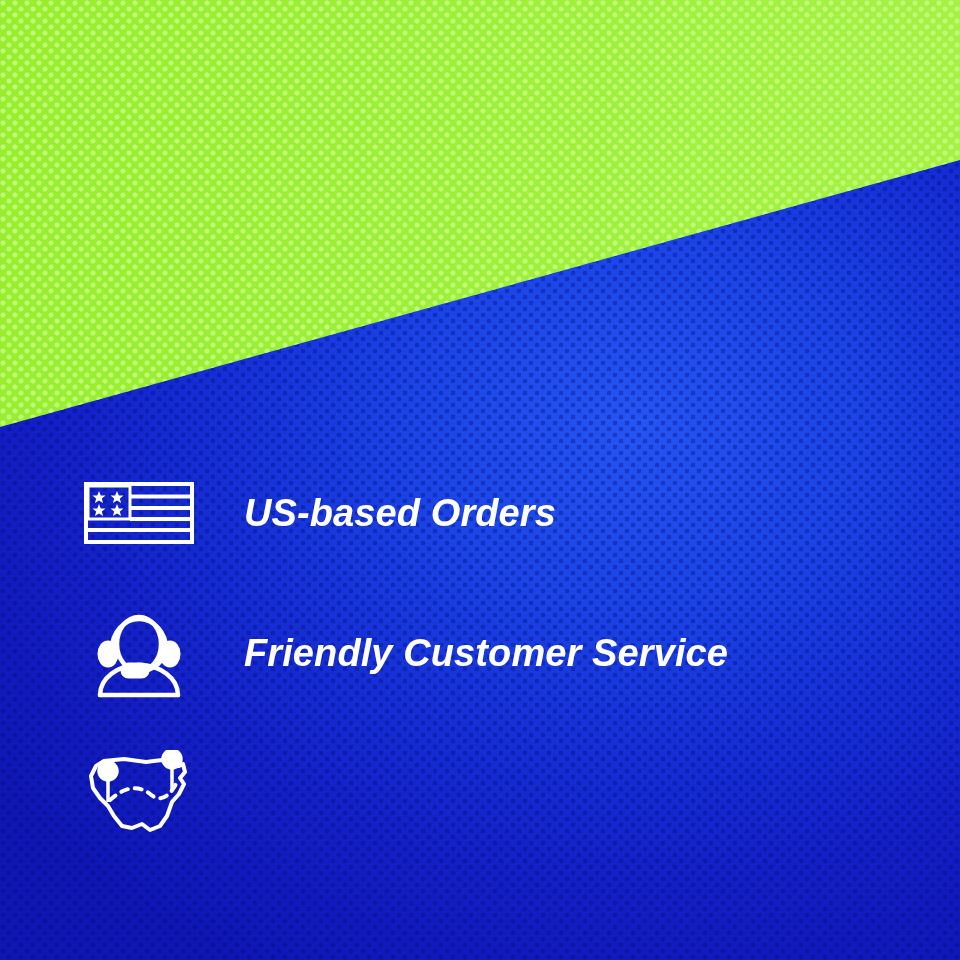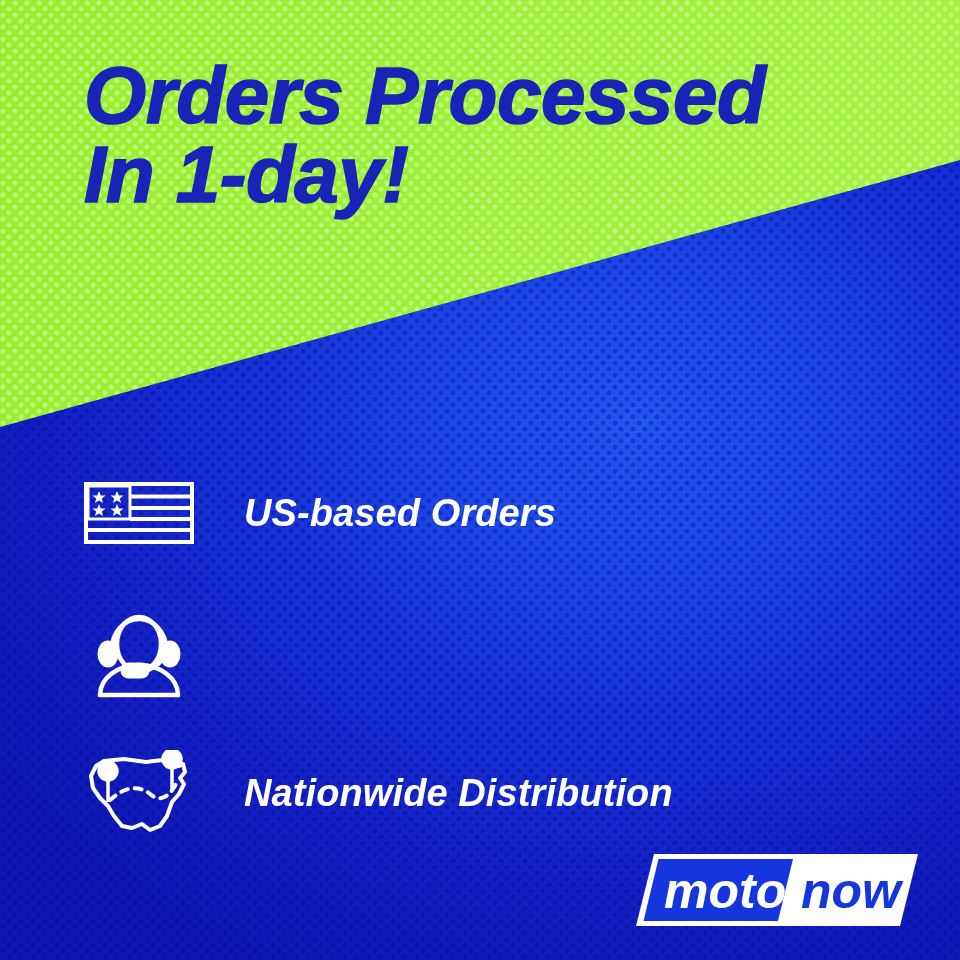--- a/index.html
+++ b/index.html
@@ -118,22 +118,20 @@
 <div id="banner">
 
   <div class="blue-base">
     <div class="blue-dots"></div>
   </div>
 
   <div class="green-wedge">
     <div class="green-dots"></div>
   </div>
 
-  <div class="headline">Orders Processed
-In 1-day!</div>
 
   <div class="features">
 
     <div class="feature-row">
       <div class="feature-icon">
         <svg width="110" height="62" viewBox="0 0 110 62" aria-hidden="true">
           <rect x="2" y="2" width="106" height="58" fill="none" stroke="#ffffff" stroke-width="4"></rect>
 
           <rect x="4" y="4" width="42" height="33" fill="none" stroke="#ffffff" stroke-width="3"></rect>
 
@@ -170,20 +168,21 @@
           </g>
 
           <g fill="#ffffff" stroke="#ffffff" stroke-width="3">
             <ellipse cx="24" cy="47" rx="9" ry="12"></ellipse>
             <ellipse cx="86" cy="47" rx="9" ry="12"></ellipse>
 
             <rect x="38" y="57" width="26" height="13" rx="6.5"></rect>
           </g>
         </svg>
       </div>
+      <div class="feature-label">Friendly Customer Service</div>
     </div>
 
     <div class="feature-row">
       <div class="feature-icon">
         <svg width="115" height="86" viewBox="0 0 115 86" aria-hidden="true">
 
           <path d="M12 16 L20 11 L40 9 L62 12 L78 10 L88 13 L92 10 L95 16
                    L99 14 L101 22 L96 28 L100 34 L95 44 L88 52 L83 66
                    L76 76 L66 80 L58 74 L48 78 L38 76 L30 66 L24 56
                    L16 48 L9 38 L7 26 Z" fill="none" stroke="#ffffff" stroke-width="4" stroke-linejoin="round"></path>
@@ -194,31 +193,18 @@
             <line x1="24" y1="24" x2="24" y2="52"></line>
             <circle cx="24" cy="21" r="9"></circle>
           </g>
 
           <g stroke="#ffffff" stroke-width="3.5" fill="#ffffff">
             <line x1="88" y1="12" x2="88" y2="40"></line>
             <circle cx="88" cy="9" r="9"></circle>
           </g>
         </svg>
       </div>
-      <div class="feature-label">Nationwide Distribution</div>
     </div>
 
   </div>
 
-  <div class="logo">
-    <svg width="282" height="72" viewBox="0 0 282 72" aria-hidden="true">
-
-      <polygon points="18,0 282,0 264,72 0,72" fill="#ffffff"></polygon>
-
-      <polygon points="22.5,5 157,5 142,67 7.5,67" fill="#1536DE"></polygon>
-
-      <polygon points="160,5 275.5,5 260.5,67 145,67" fill="#ffffff"></polygon>
-      <text x="28" y="54" font-family="'Liberation Sans', sans-serif" font-size="50" font-weight="bold" font-style="italic" fill="#ffffff">moto</text>
-      <text x="165" y="54" font-family="'Liberation Sans', sans-serif" font-size="50" font-weight="bold" font-style="italic" fill="#1536DE">now</text>
-    </svg>
-  </div>
 
 </div>
 
 </body></html>

